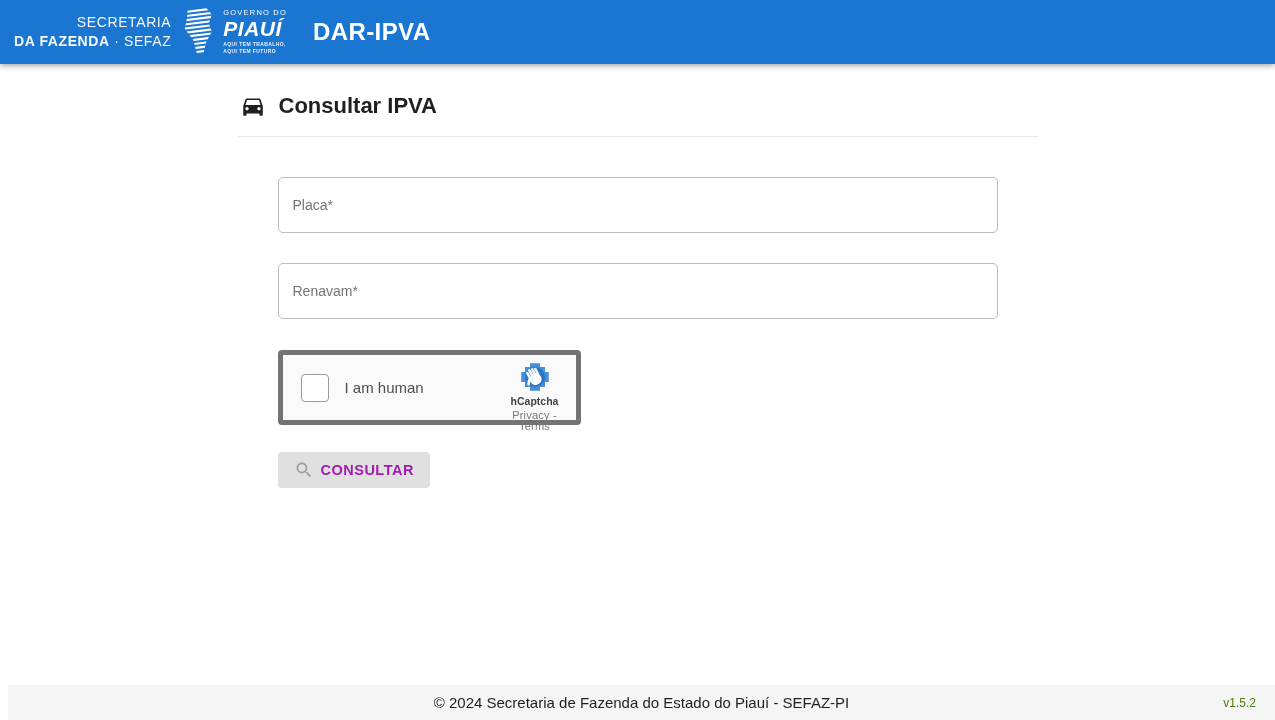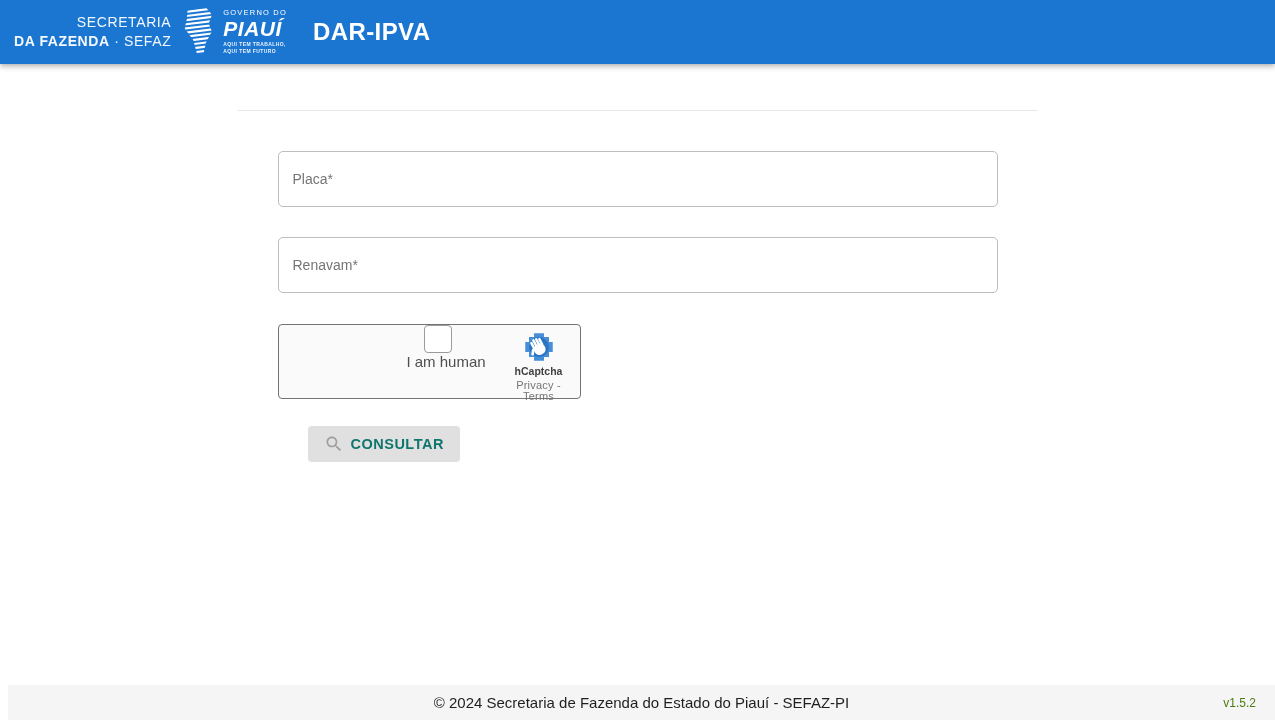--- a/index.html
+++ b/index.html
@@ -73,26 +73,25 @@
   }
   .text-field::placeholder { color:#757575; opacity:1; }
   .field-placa { margin-top:40px; }
   .field-renavam { margin-top:30px; }
 
   
   .captcha {
     margin-top:31px;
     width:303px; height:75px;
     background:#fafafa;
-    border:1px solid #737373;
+    border:5px solid #737373;
     border-radius:4px;
     display:flex; align-items:center;
     padding-left:18px;
     position:relative;
-    flex-direction:column;
   }
   .captcha-checkbox {
     width:28px; height:28px;
     border:1.5px solid #9b9b9b;
     border-radius:4px;
     background:#ffffff;
     cursor:pointer;
     flex:none;
   }
   .captcha-label { margin-left:16px; font-size:15px; color:#4f4f4f; }
@@ -103,26 +102,25 @@
   .hcaptcha-logo { width:30px; height:30px; }
   .captcha-brand-name { font-size:10.5px; font-weight:bold; color:#424242; margin-top:1px; }
   .captcha-links { font-size:11px; color:#767676; margin-top:3px; letter-spacing:.2px; cursor:pointer;text-align:center; }
 
   
   .submit-btn {
     margin-top:27px;
     display:inline-flex; align-items:center; gap:7px;
     height:36px; padding:0 16px;
     background:#e0e0e0;
-    color:#0f766e;
+    color:#a21caf;
     border:none; border-radius:4px;
     font-family:"Liberation Sans", sans-serif;
     font-size:14.5px; font-weight:700; letter-spacing:.5px;
     cursor:default;
-    margin-left:30px;
   }
   .search-icon { width:20px; height:20px; flex:none; }
 
   
   .app-footer {
     position:absolute; left:8px; right:0; bottom:0;
     height:35px;
     background:#f5f5f5;
     display:flex; align-items:center; justify-content:center;
     font-size:15px; color:#1f1f1f;
@@ -168,20 +166,26 @@
       <div class="governo-slogan">
         <div>AQUI TEM TRABALHO,</div>
         <div>AQUI TEM FUTURO</div>
       </div>
     </div>
   </div>
   <div class="app-title">DAR-IPVA</div>
 </header>
 
 <main class="container">
+  <h1 class="page-heading">
+    <svg class="car-icon" viewBox="0 0 24 24" fill="#1f1f1f" aria-hidden="true">
+      <path d="M18.92 6.01C18.72 5.42 18.16 5 17.5 5h-11c-.66 0-1.21.42-1.42 1.01L3 12v8c0 .55.45 1 1 1h1c.55 0 1-.45 1-1v-1h12v1c0 .55.45 1 1 1h1c.55 0 1-.45 1-1v-8l-2.08-5.99zM6.5 16c-.83 0-1.5-.67-1.5-1.5S5.67 13 6.5 13s1.5.67 1.5 1.5S7.33 16 6.5 16zm11 0c-.83 0-1.5-.67-1.5-1.5s.67-1.5 1.5-1.5 1.5.67 1.5 1.5-.67 1.5-1.5 1.5zM5 11l1.5-4.5h11L19 11H5z"></path>
+    </svg>
+    <span>Consultar IPVA</span>
+  </h1>
   <div class="divider"></div>
 
   <form class="form">
     <input class="text-field field-placa" type="text" value="" placeholder="Placa*" style="">
     <input class="text-field field-renavam" type="text" value="" placeholder="Renavam*" style="">
 
     <div class="captcha">
       <div class="captcha-checkbox"></div>
       <div class="captcha-label">I am human</div>
       <div class="captcha-brand">

